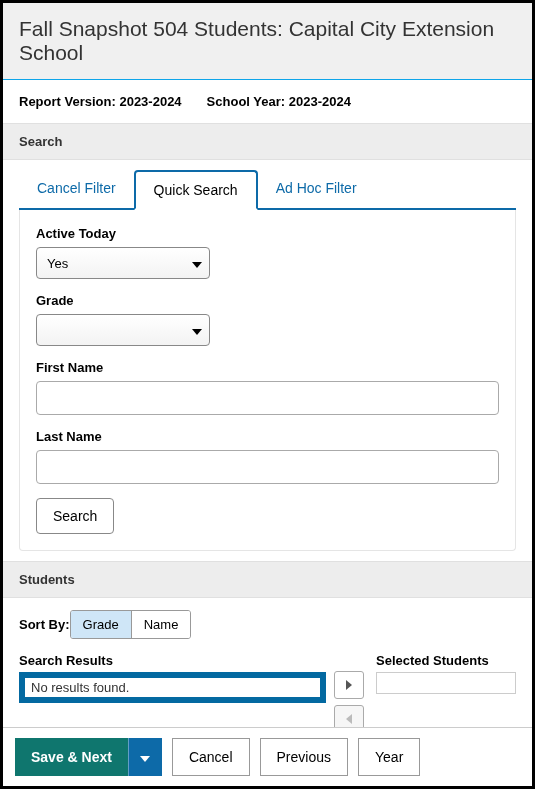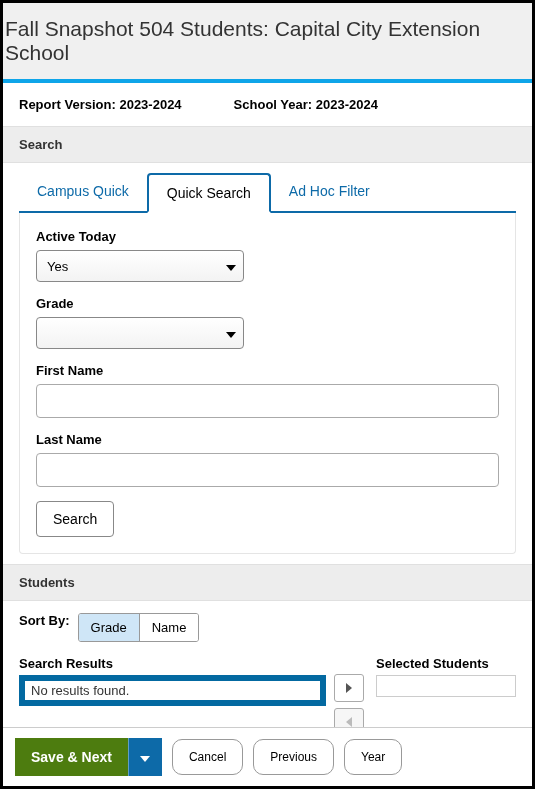--- a/index.html
+++ b/index.html
@@ -7,32 +7,32 @@
       font-family: Arial, Helvetica, sans-serif;
       background: #fff;
       width: 535px;
       height: 789px;
       border: 3px solid #000;
       position: relative;
       overflow: hidden;
     }
     .header-bar {
       background: #f0f0f0;
-      padding: 14px 2px;
-      border-bottom: 4px solid #0ea5e9;
+      padding: 14px 16px;
+      border-bottom: 1px solid #0ea5e9;
     }
     .header-title {
       font-size: 21px;
       color: #333;
       font-weight: 400;
     }
     .report-meta {
       padding: 14px 16px;
       display: flex;
-      gap: 52px;
+      gap: 25px;
       font-size: 13px;
       font-weight: 700;
       color: #000;
     }
     .section-header {
       background: #ededed;
       padding: 10px 16px;
       font-size: 13px;
       font-weight: 700;
       color: #333;
@@ -75,21 +75,21 @@
     }
     .form-label {
       display: block;
       font-size: 13px;
       font-weight: 700;
       color: #000;
       margin-bottom: 6px;
     }
     .select-wrap {
       position: relative;
-      width: 208px;
+      width: 174px;
     }
     .select {
       width: 100%;
       height: 32px;
       padding: 6px 28px 6px 10px;
       font-size: 13px;
       border: 1px solid #888;
       border-radius: 4px;
       background: linear-gradient(#fff, #f3f3f3);
       appearance: none;
@@ -118,21 +118,21 @@
       border-radius: 4px;
       background: #fff;
       cursor: pointer;
     }
     .students-area {
       padding: 12px 16px;
       font-size: 13px;
     }
     .sort-row {
       display: flex;
-      gap: 8px;
+      align-items: center;
       margin-bottom: 14px;
     }
     .sort-label {
       font-weight: 700;
       font-size: 13px;
     }
     .toggle-group {
       display: flex;
       border: 1px solid #999;
       border-radius: 3px;
@@ -202,43 +202,43 @@
       background: #fff;
       padding: 10px 12px;
       display: flex;
       gap: 10px;
       align-items: center;
     }
     .split-btn {
       display: flex;
     }
     .primary-btn {
-      background: #4d7c0f;
+      background: #0f766e;
       color: #fff;
       border: none;
       padding: 11px 16px;
       font-size: 14px;
       font-weight: 700;
       cursor: pointer;
     }
     .primary-caret-btn {
       background: #0d6aa8;
       border: none;
       border-left: 1px solid rgba(255,255,255,0.35);
       width: 34px;
       display: flex;
       align-items: center;
       justify-content: center;
       cursor: pointer;
     }
     .footer-btn {
       padding: 10px 16px;
-      font-size: 12px;
+      font-size: 14px;
       border: 1px solid #999;
-      border-radius: 10px;
+      border-radius: 0;
       background: #fff;
       cursor: pointer;
     }
   </style>
 </head>
 <body>
 
 <div class="header-bar">
   <h1 class="header-title">Fall Snapshot 504 Students: Capital City Extension School</h1>
 </div>
@@ -251,21 +251,21 @@
   <div>
     <span>School Year:</span>
     <span>2023-2024</span>
   </div>
 </div>
 
 <div class="section-header">Search</div>
 
 <div class="tabs-wrap">
   <div class="tabs">
-    <div class="tab">Campus Quick</div>
+    <div class="tab">Cancel Filter</div>
     <div class="tab active">Quick Search</div>
     <div class="tab">Ad Hoc Filter</div>
   </div>
 </div>
 
 <div class="panel">
 
   <div class="form-group">
     <label class="form-label">Active Today</label>
     <div class="select-wrap">

